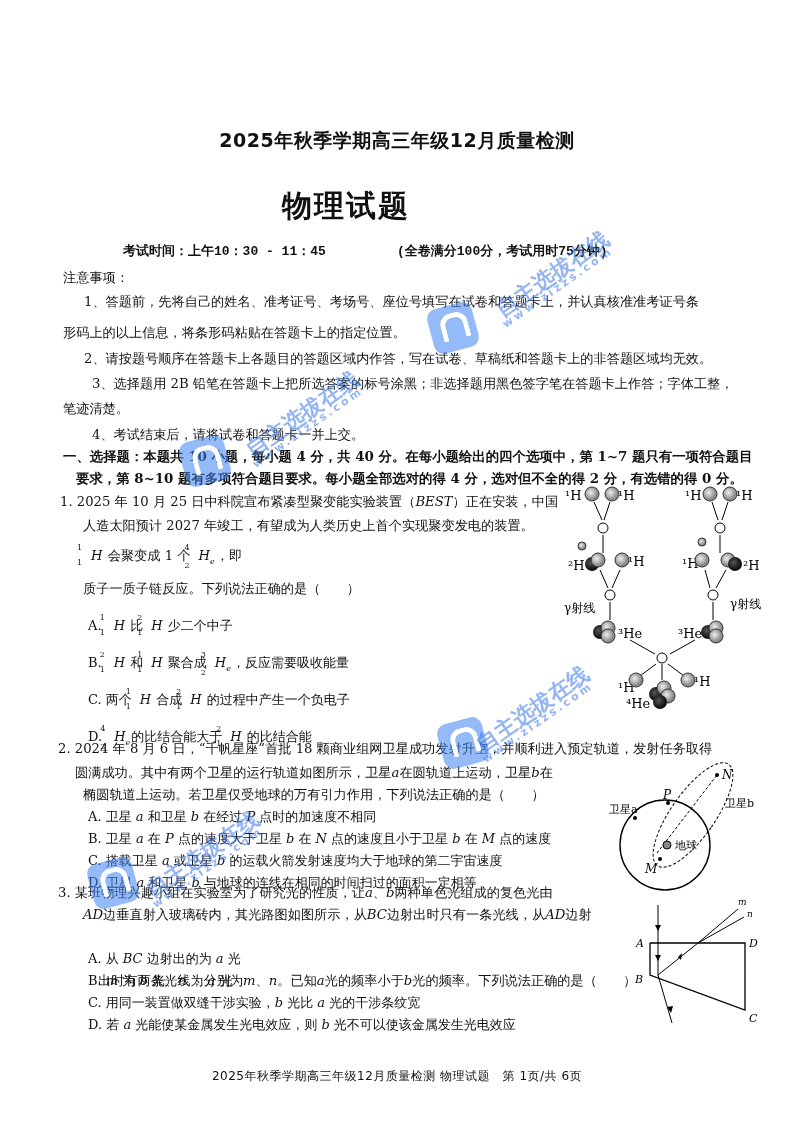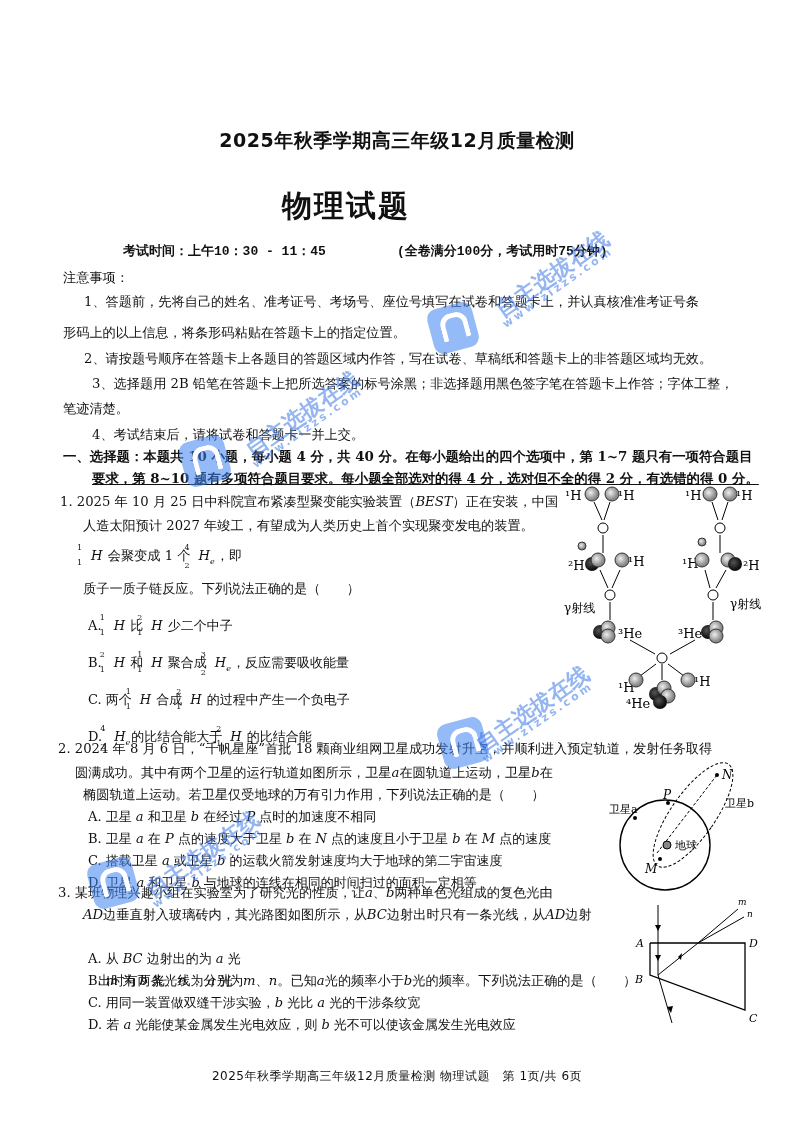--- a/index.html
+++ b/index.html
@@ -42,21 +42,21 @@
 
 <div class="line" style="top:269px; left:63px;">注意事项：</div>
 <div class="line" style="top:293px; left:84px;">1、答题前，先将自己的姓名、准考证号、考场号、座位号填写在试卷和答题卡上，并认真核准准考证号条</div>
 <div class="line" style="top:324px; left:63px;">形码上的以上信息，将条形码粘贴在答题卡上的指定位置。</div>
 <div class="line" style="top:350px; left:84px;">2、请按题号顺序在答题卡上各题目的答题区域内作答，写在试卷、草稿纸和答题卡上的非答题区域均无效。</div>
 <div class="line" style="top:375px; left:92px;">3、选择题用 2B 铅笔在答题卡上把所选答案的标号涂黑；非选择题用黑色签字笔在答题卡上作答；字体工整，</div>
 <div class="line" style="top:400px; left:63px;">笔迹清楚。</div>
 <div class="line" style="top:426px; left:92px;text-align:right;">4、考试结束后，请将试卷和答题卡一并上交。</div>
 
 <div class="line bold" style="top:448px; left:63px; font-size:13.4px;">一、选择题：本题共 10 小题，每小题 4 分，共 40 分。在每小题给出的四个选项中，第 1~7 题只有一项符合题目</div>
-<div class="line bold" style="top:470px; left:92px; font-size:13.4px;text-decoration:underline;">要求，第 8~10 题有多项符合题目要求。每小题全部选对的得 4 分，选对但不全的得 2 分，有选错的得 0 分。</div>
+<div class="line bold" style="top:470px; left:76px; font-size:13.4px;">要求，第 8~10 题有多项符合题目要求。每小题全部选对的得 4 分，选对但不全的得 2 分，有选错的得 0 分。</div>
 
 <div class="q-text" style="top:493px; left:60px;">
   <span>1. 2025 年 10 月 25 日中科院宣布紧凑型聚变能实验装置（</span><i class="v">BEST</i><span>）正在安装，中国</span>
 </div>
 <div class="q-text" style="top:517px; left:83px;">人造太阳预计 2027 年竣工，有望成为人类历史上首个实现聚变发电的装置。</div>
 <div class="q-text" style="top:547px; left:83px;">
   <span class="iso iso-pad"><span class="sup">1</span><span class="sub">1</span>H</span>
   <span>会聚变成 1 个</span><span class="iso iso-pad"><span class="sup">4</span><span class="sub">2</span>H<sub style="font-size:8px">e</sub></span><span>，即</span>
 </div>
 <div class="q-text" style="top:580px; left:83px;">质子一质子链反应。下列说法正确的是（　　）</div>

